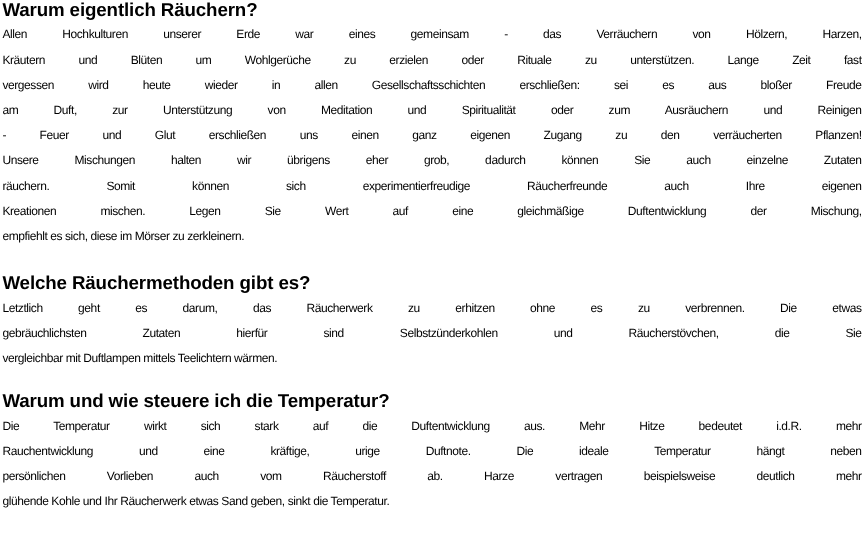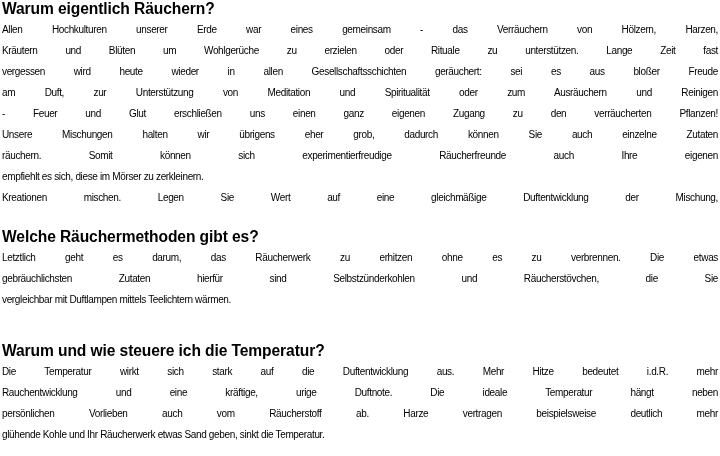--- a/index.html
+++ b/index.html
@@ -49,40 +49,40 @@
 </head>
 <body>
 
 <div class="doc">
 
   <div class="section" style="top:-2px;">
     <div class="heading">Warum eigentlich Räuchern?</div>
     <div>
       <div class="line">Allen Hochkulturen unserer Erde war eines gemeinsam - das Verräuchern von Hölzern, Harzen,</div>
       <div class="line">Kräutern und Blüten um Wohlgerüche zu erzielen oder Rituale zu unterstützen. Lange Zeit fast</div>
-      <div class="line">vergessen wird heute wieder in allen Gesellschaftsschichten geräuchert: sei es aus bloßer Freude</div>
+      <div class="line">vergessen wird heute wieder in allen Gesellschaftsschichten erschließen: sei es aus bloßer Freude</div>
       <div class="line">am Duft, zur Unterstützung von Meditation und Spiritualität oder zum Ausräuchern und Reinigen</div>
       <div class="line">- Feuer und Glut erschließen uns einen ganz eigenen Zugang zu den verräucherten Pflanzen!</div>
       <div class="line">Unsere Mischungen halten wir übrigens eher grob, dadurch können Sie auch einzelne Zutaten</div>
       <div class="line">räuchern. Somit können sich experimentierfreudige Räucherfreunde auch Ihre eigenen</div>
+      <div class="line">Kreationen mischen. Legen Sie Wert auf eine gleichmäßige Duftentwicklung der Mischung,</div>
       <div class="line last">empfiehlt es sich, diese im Mörser zu zerkleinern.</div>
-      <div class="line">Kreationen mischen. Legen Sie Wert auf eine gleichmäßige Duftentwicklung der Mischung,</div>
     </div>
   </div>
 
   <div class="section" style="top:226px;">
     <div class="heading">Welche Räuchermethoden gibt es?</div>
     <div>
       <div class="line">Letztlich geht es darum, das Räucherwerk zu erhitzen ohne es zu verbrennen. Die etwas</div>
       <div class="line">gebräuchlichsten Zutaten hierfür sind Selbstzünderkohlen und Räucherstövchen, die Sie</div>
       <div class="line last">vergleichbar mit Duftlampen mittels Teelichtern wärmen.</div>
     </div>
   </div>
 
-  <div class="section" style="top:340px;">
+  <div class="section" style="top:324px;">
     <div class="heading">Warum und wie steuere ich die Temperatur?</div>
     <div>
       <div class="line">Die Temperatur wirkt sich stark auf die Duftentwicklung aus. Mehr Hitze bedeutet i.d.R. mehr</div>
       <div class="line">Rauchentwicklung und eine kräftige, urige Duftnote. Die ideale Temperatur hängt neben</div>
       <div class="line">persönlichen Vorlieben auch vom Räucherstoff ab. Harze vertragen beispielsweise deutlich mehr</div>
       <div class="line last">glühende Kohle und Ihr Räucherwerk etwas Sand geben, sinkt die Temperatur.</div>
     </div>
   </div>
 
 </div>

